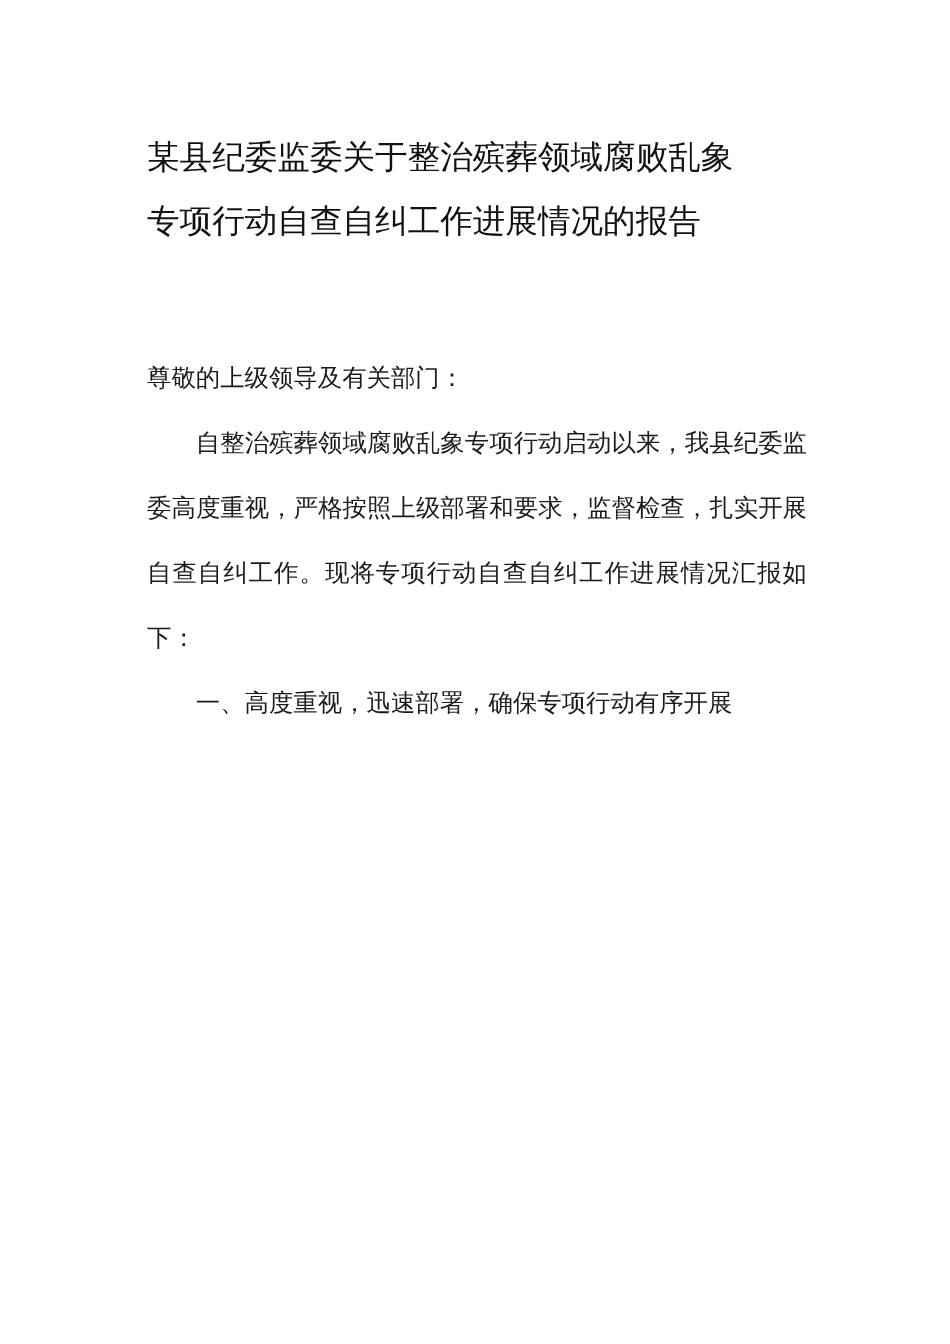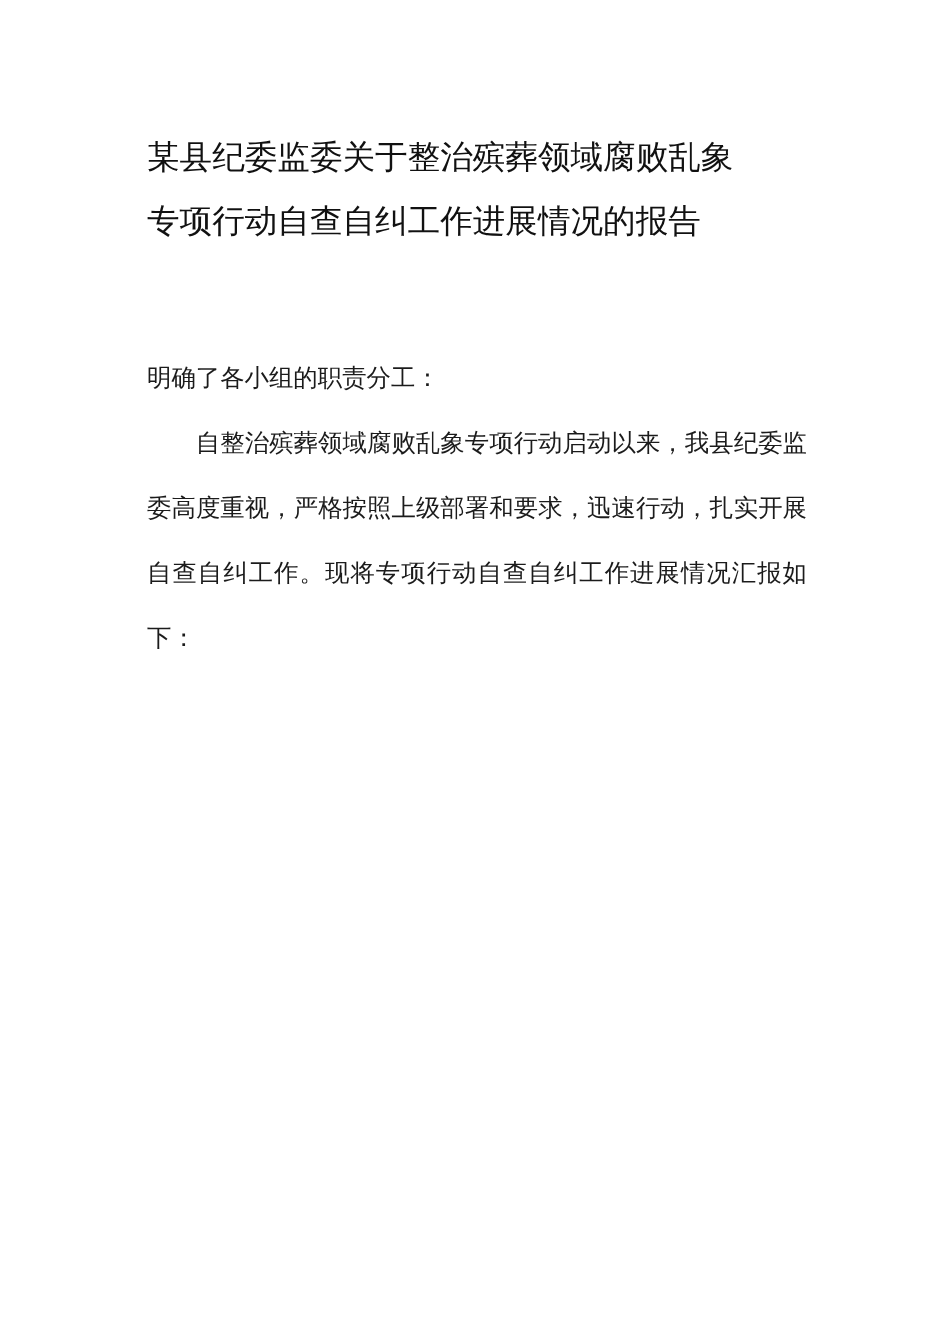--- a/index.html
+++ b/index.html
@@ -60,22 +60,23 @@
 </head>
 <body>
 
 <div class="page">
 
   <h1 class="doc-title">某县纪委监委关于整治殡葬领域腐败乱象
 专项行动自查自纠工作进展情况的报告</h1>
 
   <div class="body-block">
 
-    <p class="para salutation">明确了各小组的职责分工：</p>
+    <p class="para salutation">尊敬的上级领导及有关部门：</p>
 
-    <p class="para indent">自整治殡葬领域腐败乱象专项行动启动以来，我县纪委监委高度重视，严格按照上级部署和要求，迅速行动，扎实开展自查自纠工作。现将专项行动自查自纠工作进展情况汇报如下：</p>
+    <p class="para indent">自整治殡葬领域腐败乱象专项行动启动以来，我县纪委监委高度重视，严格按照上级部署和要求，监督检查，扎实开展自查自纠工作。现将专项行动自查自纠工作进展情况汇报如下：</p>
 
+    <p class="para indent">一、高度重视，迅速部署，确保专项行动有序开展</p>
 
 
 
   </div>
 
 </div>
 
 </body></html>

